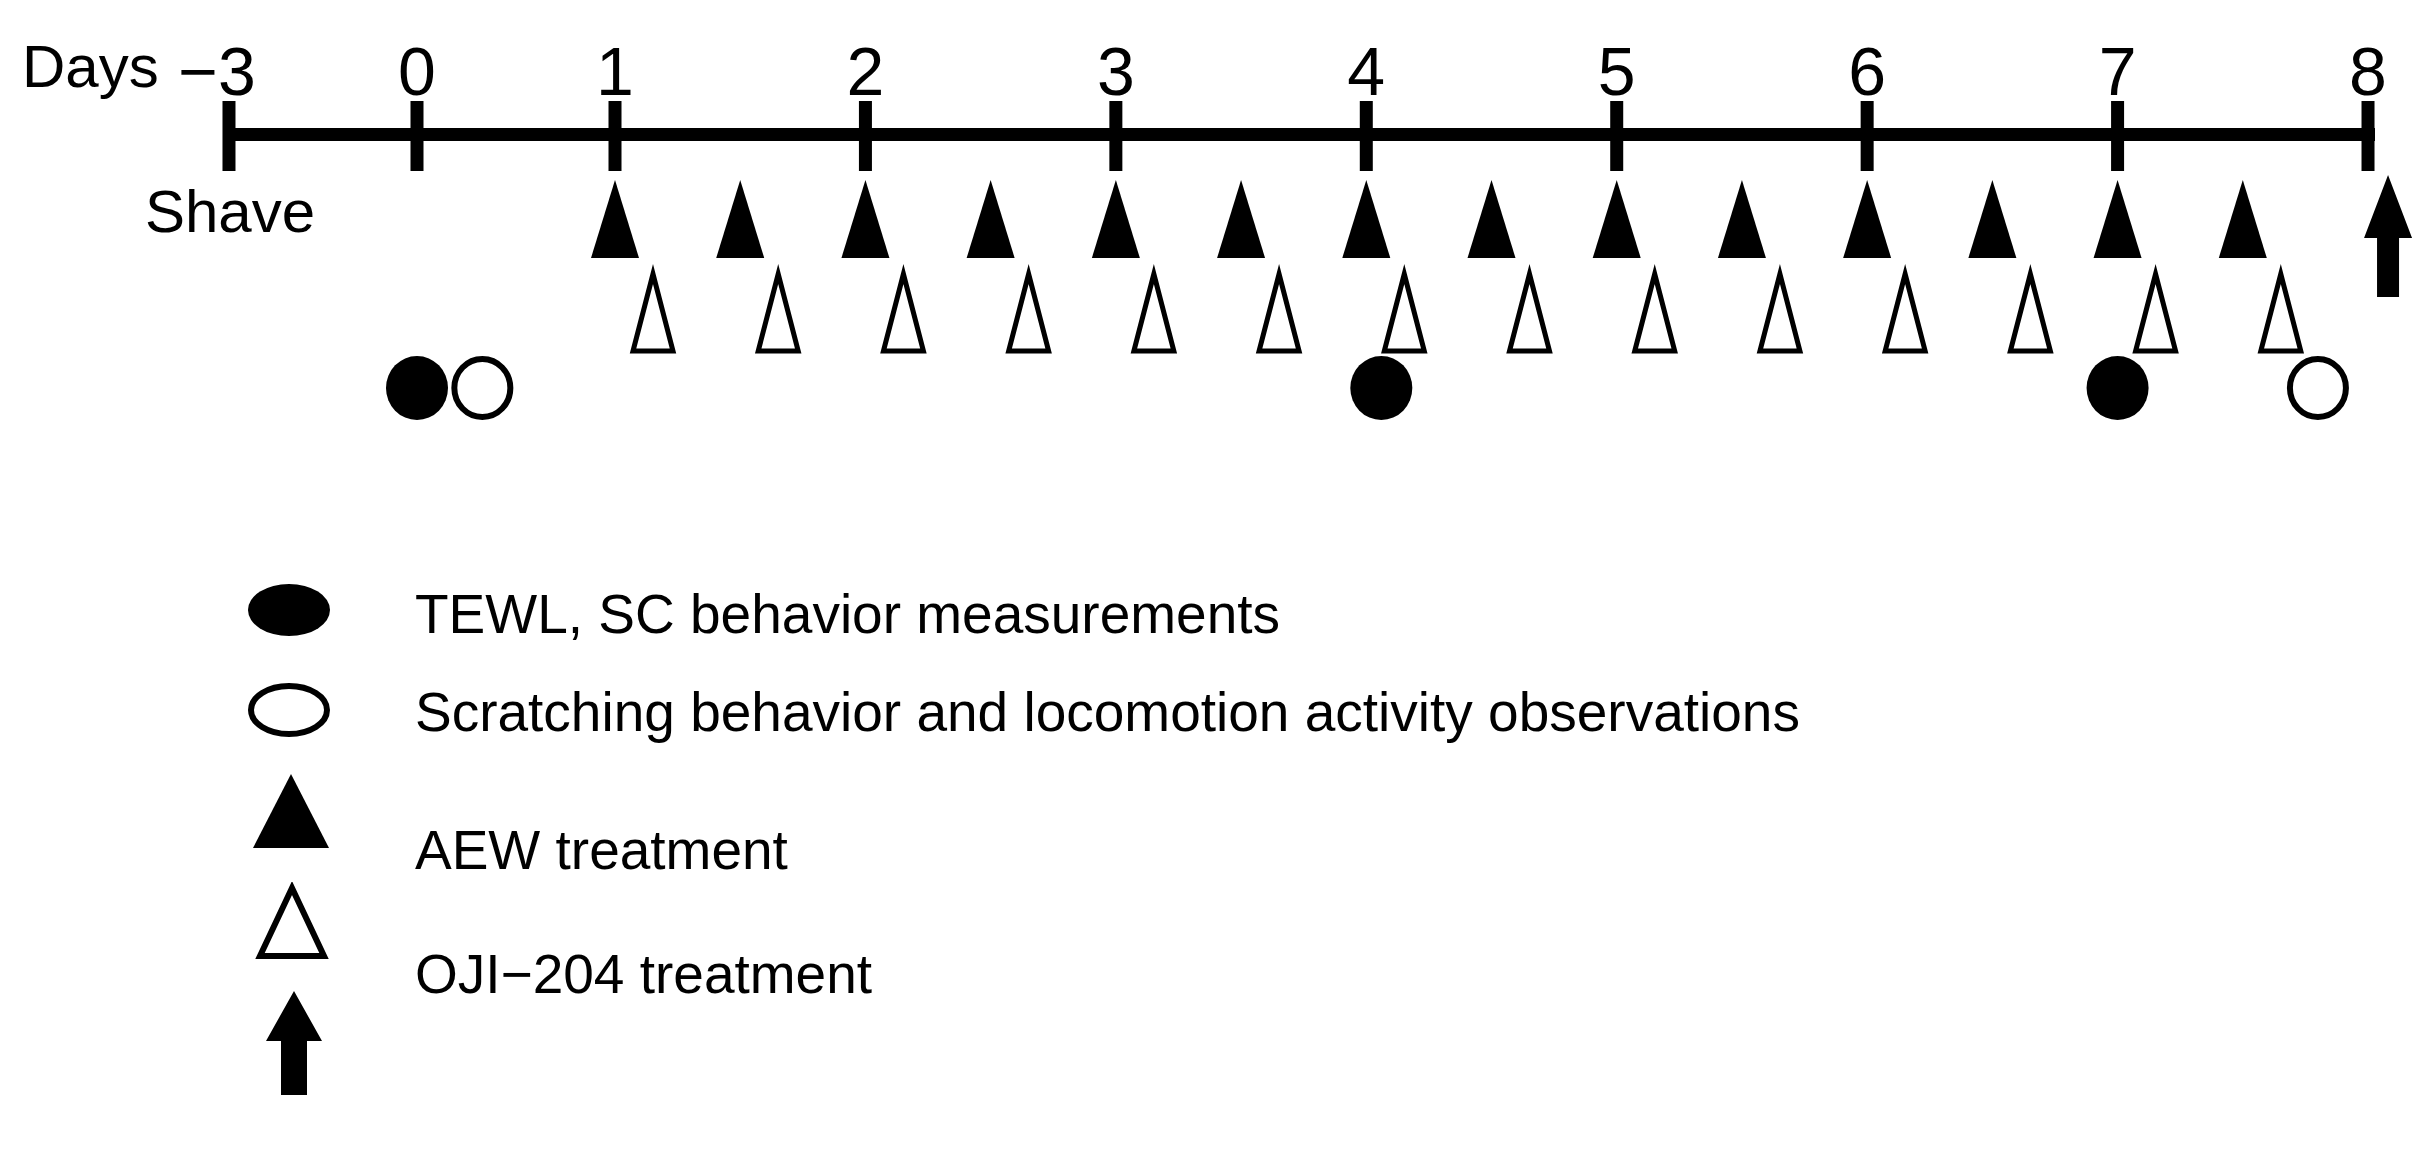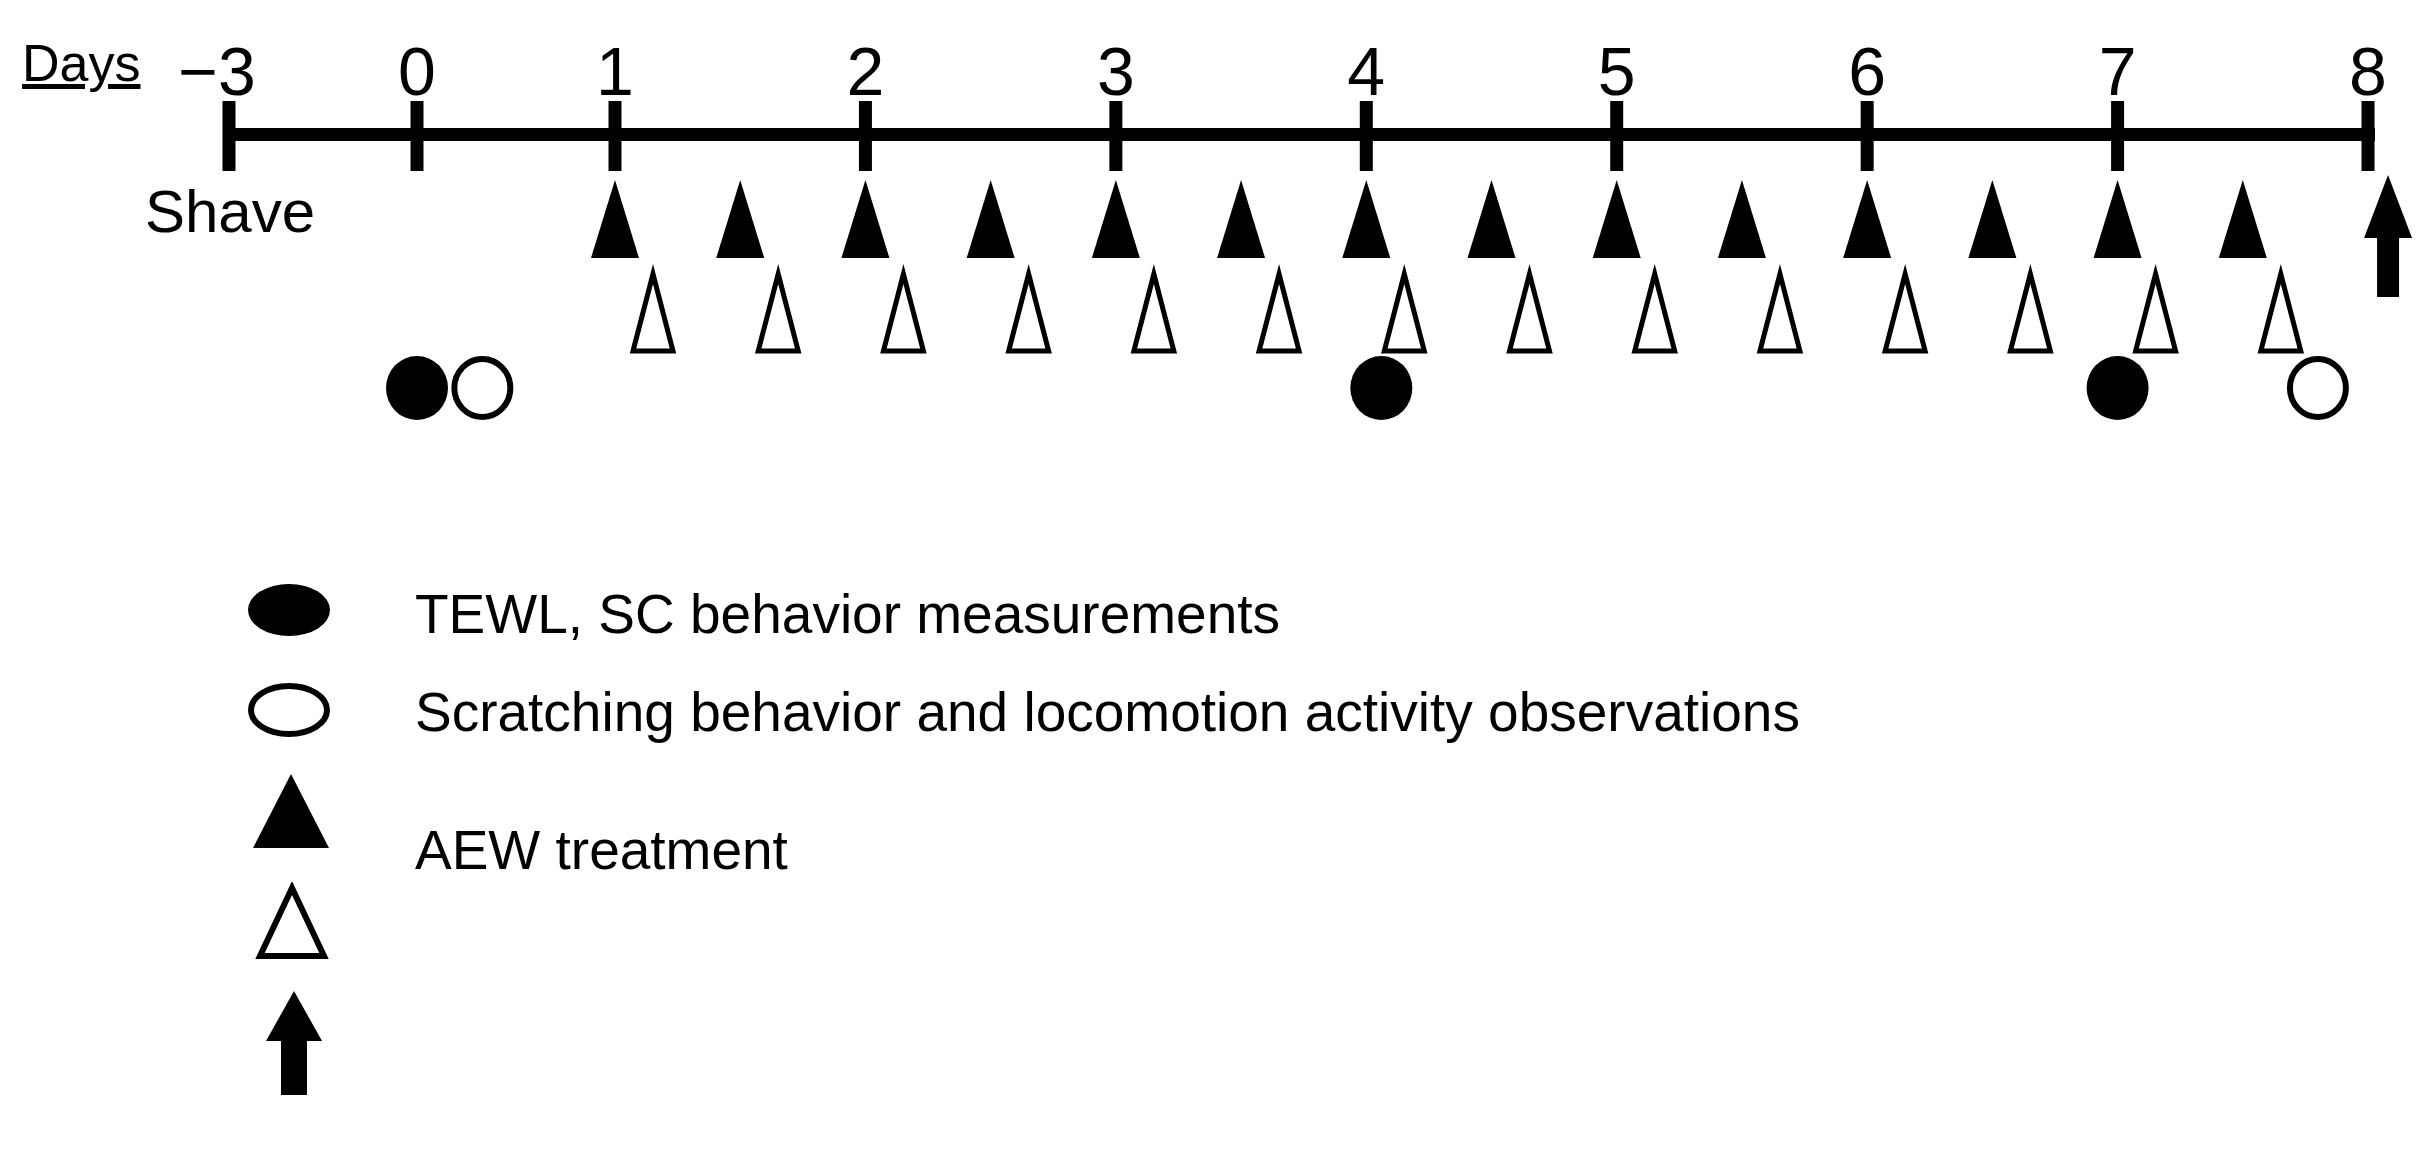--- a/index.html
+++ b/index.html
@@ -7,21 +7,21 @@
     position:relative;width:2424px;height:1162px;background:#ffffff;
     font-family:"Liberation Sans","DejaVu Sans",sans-serif;color:#000;
     overflow:hidden;
   }
   #gfx{position:absolute;left:0;top:0;}
   .tick-label{
     position:absolute;top:37px;transform:translateX(-50%);
     font-size:68px;line-height:1;white-space:nowrap;letter-spacing:0;
   }
   .axis-word{
-    position:absolute;left:22px;top:37px;font-size:52px;line-height:1;white-space:nowrap;text-decoration:underline;
+    position:absolute;left:22px;top:37px;font-size:60px;line-height:1;white-space:nowrap;
   }
   .shave-word{
     position:absolute;left:230px;top:182px;transform:translateX(-50%);
     font-size:60px;line-height:1;white-space:nowrap;
   }
   .legend-sym{position:absolute;}
   .legend-text{
     position:absolute;left:415px;font-size:55px;line-height:1.12;white-space:nowrap;
   }
 </style>
@@ -104,13 +104,14 @@
   <svg class="legend-sym" style="left:255px;top:882px" width="74" height="78" viewBox="0 0 74 78">
     <polygon points="37,6 5,74 69,74" fill="#fff" stroke="#000" stroke-width="6"></polygon>
   </svg>
   <svg class="legend-sym" style="left:263px;top:989px" width="62" height="108" viewBox="0 0 62 108">
     <polygon points="31,2 59,52 44,52 44,106 18,106 18,52 3,52" fill="#000"></polygon>
   </svg>
 
   <div class="legend-text" style="top:584px">TEWL, SC behavior measurements</div>
   <div class="legend-text" style="top:682px">Scratching behavior and locomotion activity observations</div>
   <div class="legend-text" style="top:820px">AEW treatment</div>
+  <div class="legend-text" style="top:944px">OJI−204 treatment</div>
 </div>
 
 </body></html>

